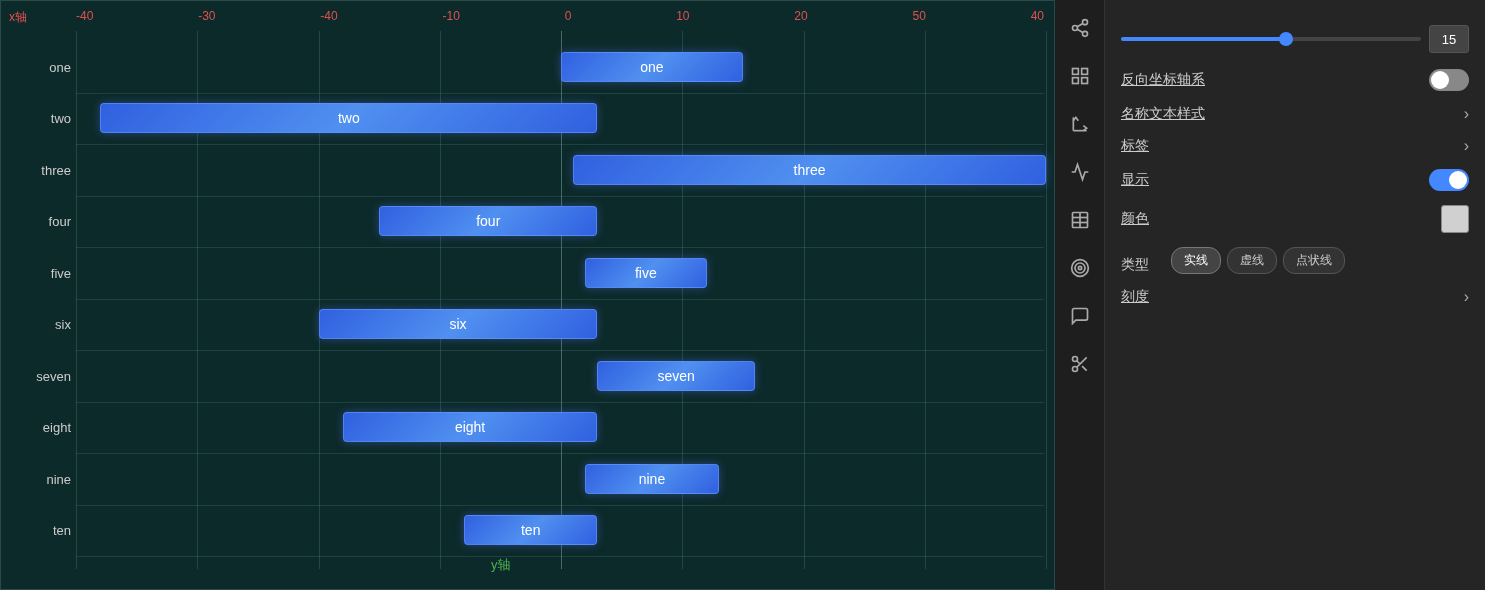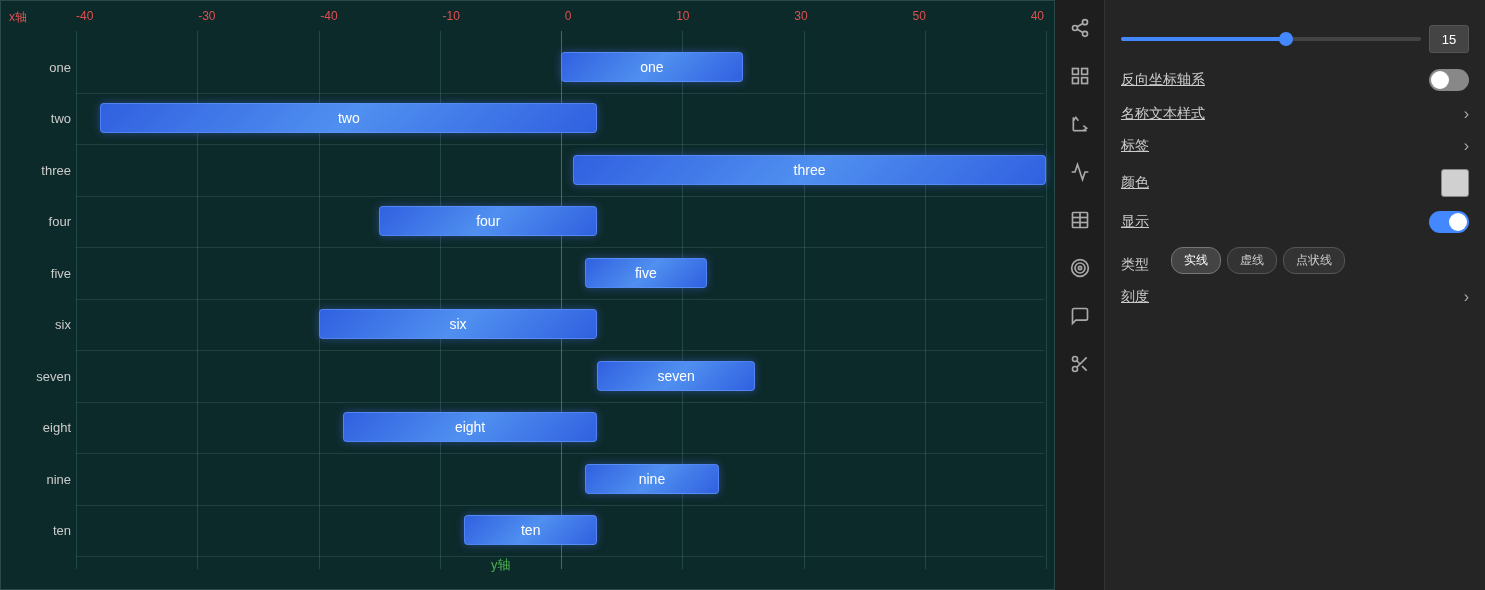--- a/index.html
+++ b/index.html
@@ -358,21 +358,21 @@
 
   <div class="x-axis-title">x轴</div>
 
   <div class="x-axis-labels">
     <span class="x-axis-label">-40</span>
     <span class="x-axis-label">-30</span>
     <span class="x-axis-label">-40</span>
     <span class="x-axis-label">-10</span>
     <span class="x-axis-label zero">0</span>
     <span class="x-axis-label">10</span>
-    <span class="x-axis-label">30</span>
+    <span class="x-axis-label">20</span>
     <span class="x-axis-label">50</span>
     <span class="x-axis-label">40</span>
   </div>
 
   <div class="y-axis-title">y轴</div>
 <div class="vgrid-line" style="left: 75px;"></div>
     <div class="vgrid-line" style="left: 196.25px;"></div>
     <div class="vgrid-line" style="left: 317.5px;"></div>
     <div class="vgrid-line" style="left: 438.75px;"></div>
     <div class="vgrid-line zero-line" style="left: 560px;"></div>
@@ -506,29 +506,29 @@
       <span class="arrow-icon">›</span>
     </div>
 
     <div class="arrow-row">
       <span class="setting-label">标签</span>
       <span class="arrow-icon">›</span>
     </div>
 
 
     <div class="setting-row">
-      <span class="setting-label">颜色</span>
-      <div class="color-swatch"></div>
-    </div>
-
-    <div class="setting-row">
       <span class="setting-label">显示</span>
       <div class="toggle on">
         <div class="toggle-knob"></div>
       </div>
+    </div>
+
+    <div class="setting-row">
+      <span class="setting-label">颜色</span>
+      <div class="color-swatch"></div>
     </div>
 
 
     <div class="type-row">
       <span class="type-label">类型</span>
       <div class="type-buttons">
         <button class="type-btn active">实线</button>
         <button class="type-btn">虚线</button>
         <button class="type-btn">点状线</button>
       </div>

